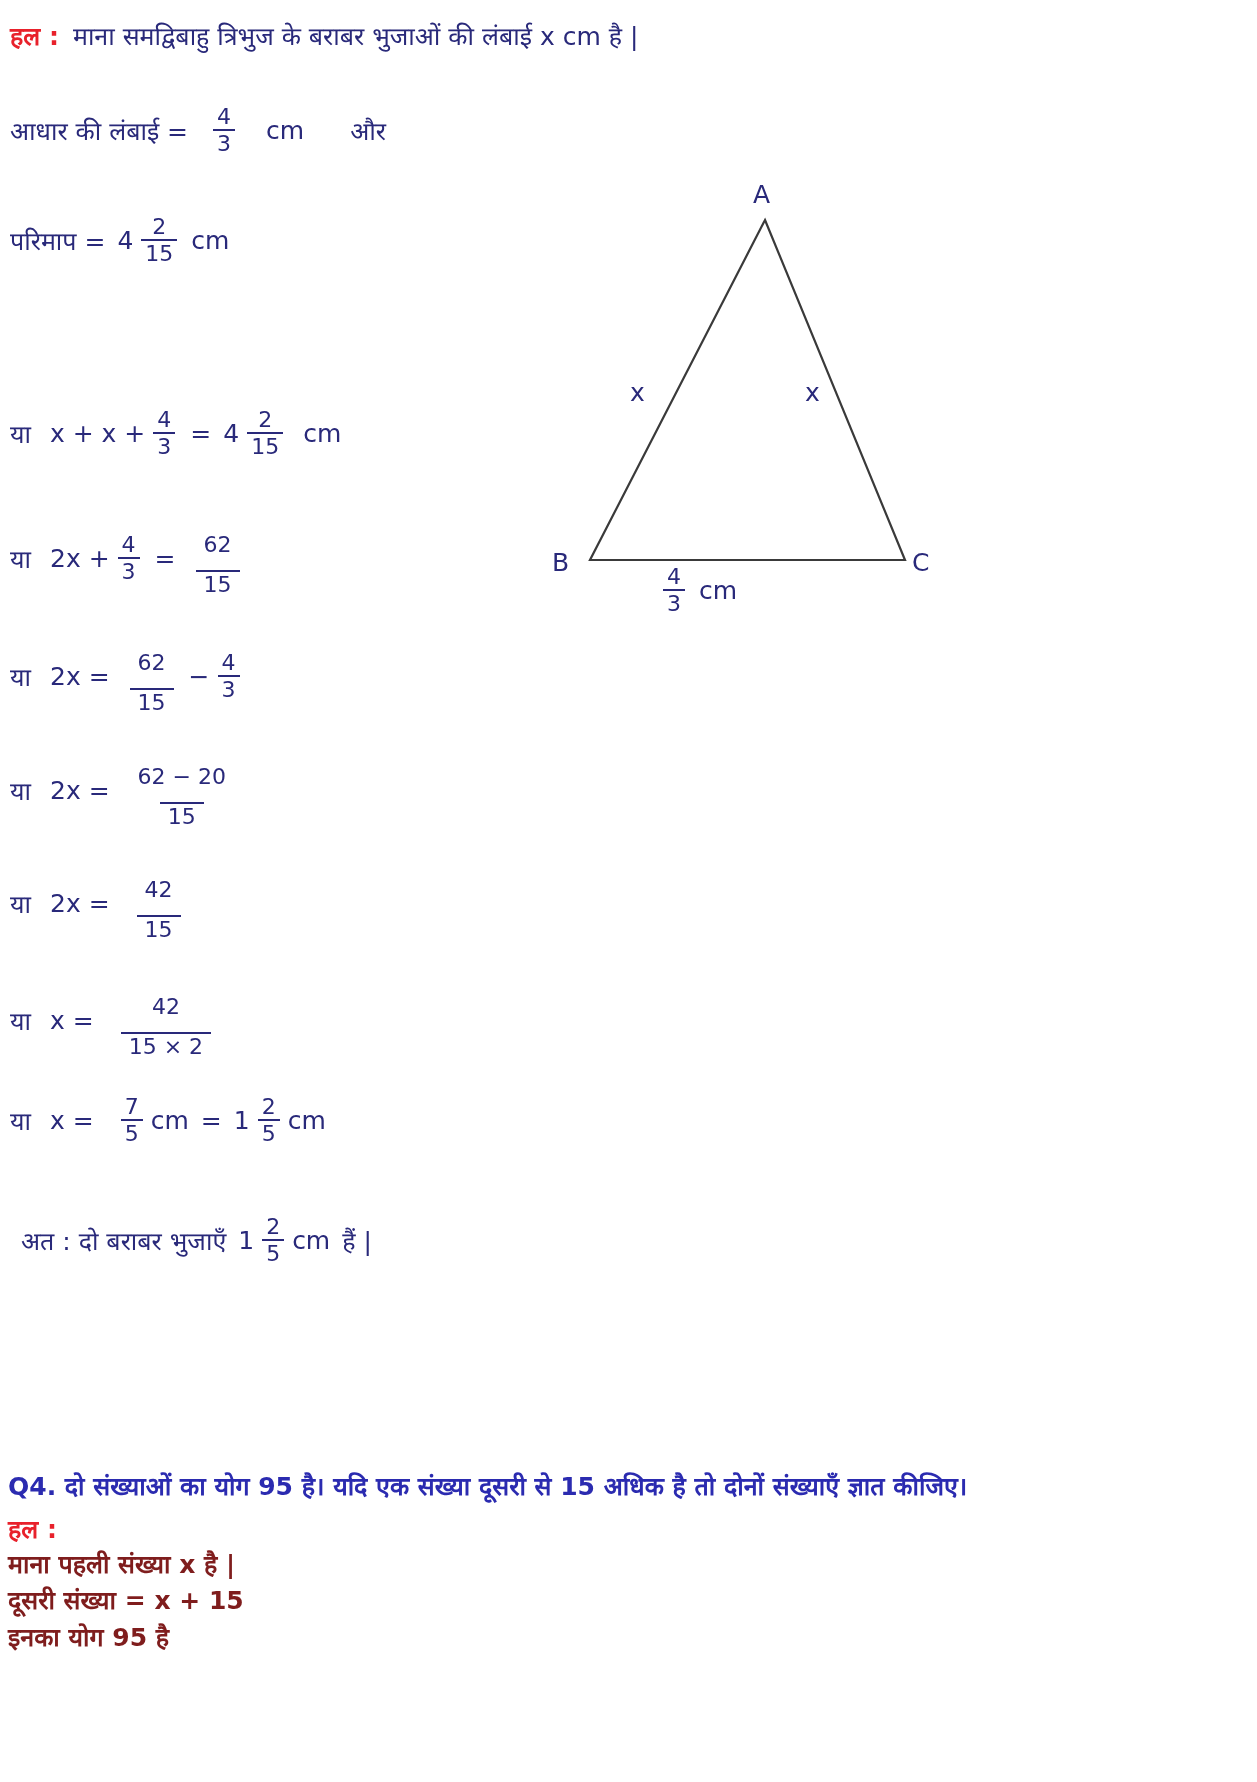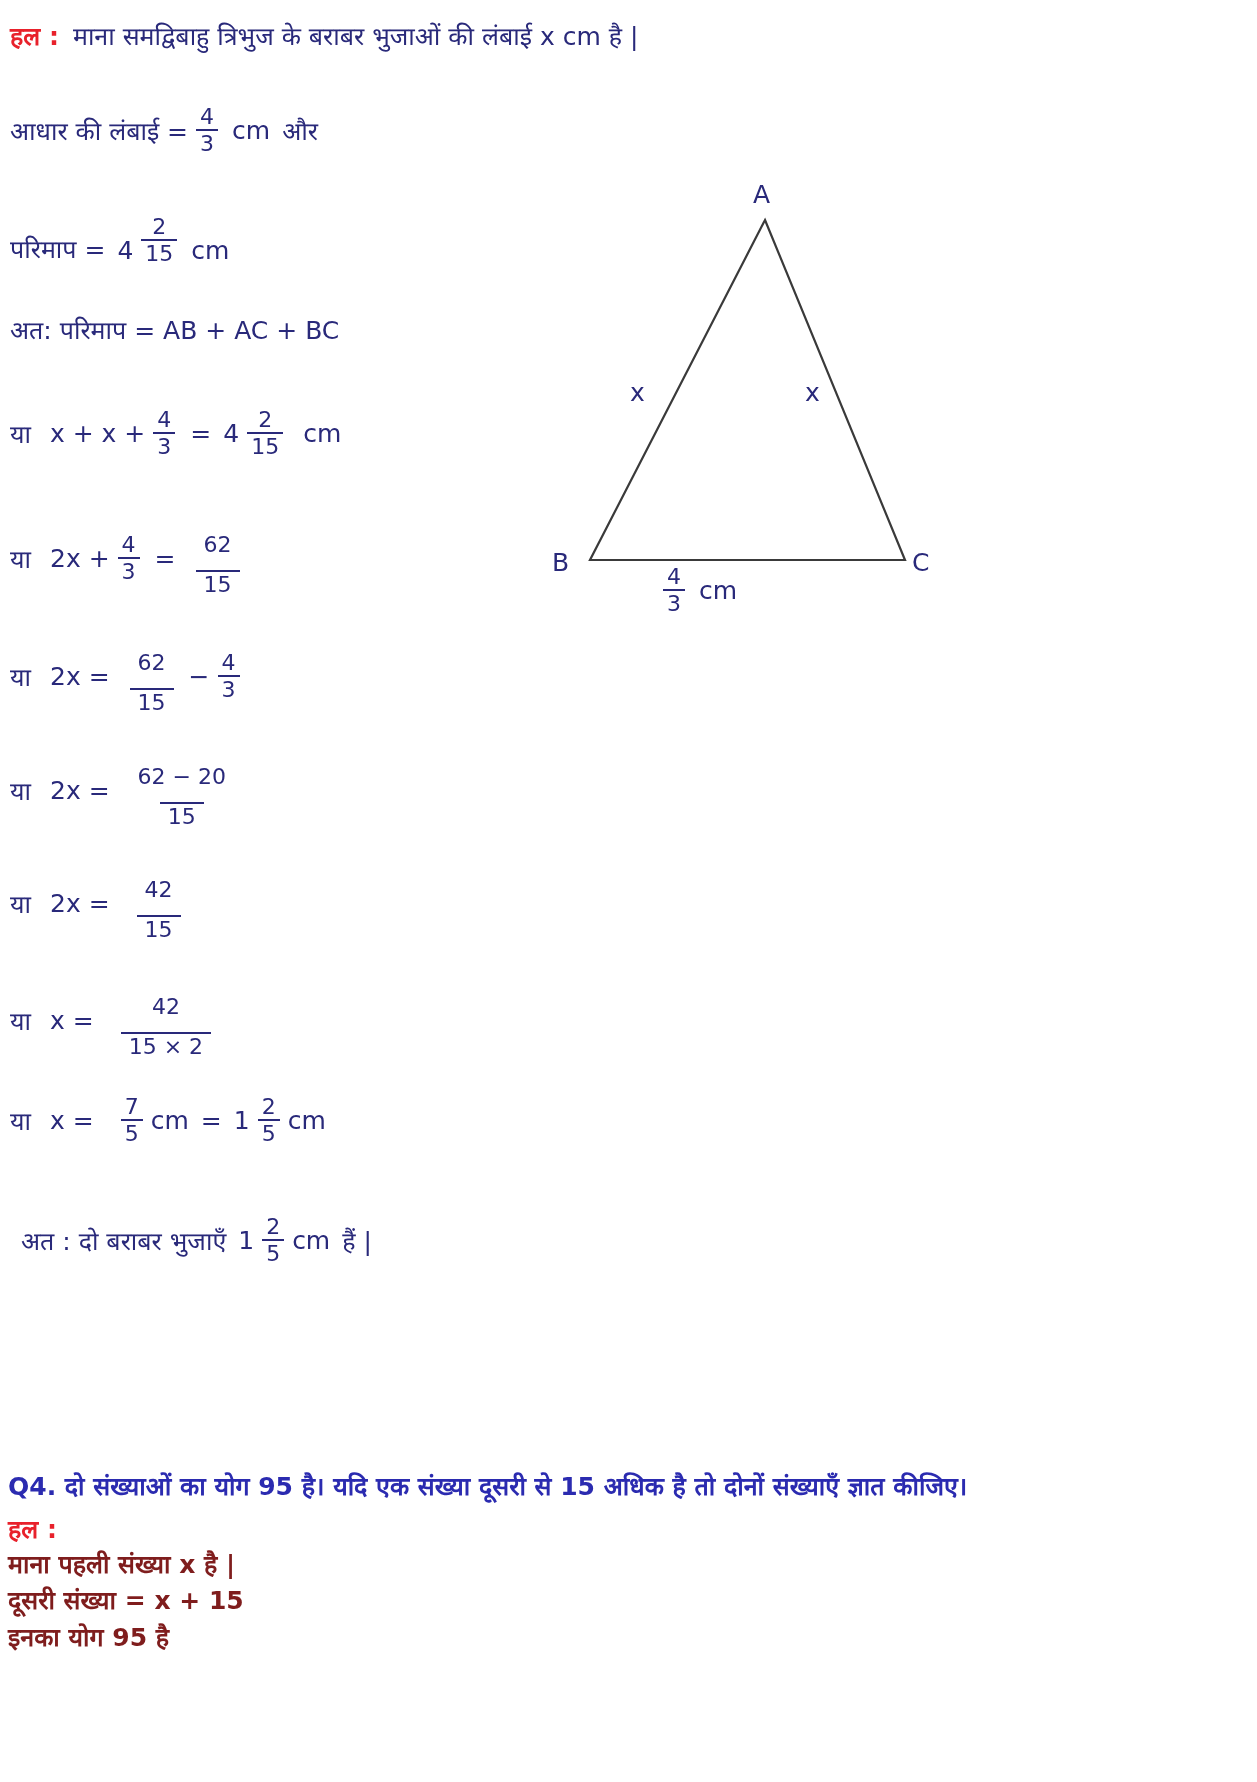--- a/index.html
+++ b/index.html
@@ -109,43 +109,42 @@
 </head>
 <body>
 
 <div class="page">
 
   <div class="line" style="left:10px; top:18px;">
     <span class="redlab">हल :</span>
     <span>माना समद्विबाहु त्रिभुज के बराबर भुजाओं की लंबाई x cm है |</span>
   </div>
 
-  <div class="line" style="left:10px; top:105px;">
+  <div class="line" style="left:10px; top:105px;gap:17px;">
     <span>आधार की लंबाई =</span>
     <span class="frac">
       <span class="num">4</span>
       <span class="den">3</span>
     </span>
     <span class="unit">cm</span>
     <span class="gap"></span>
     <span>और</span>
   </div>
 
-  <div class="line" style="left:10px; top:215px;align-items:flex-end;">
+  <div class="line" style="left:10px; top:215px;">
     <span>परिमाप =</span>
     <span class="gap"></span>
     <span>4</span>
     <span class="frac">
       <span class="num">2</span>
       <span class="den">15</span>
     </span>
     <span class="unit">cm</span>
   </div>
 
-  <div class="line" style="left:10px; top:312px;">अत: परिमाप = AB + AC + BC</div>
 
   <div class="line" style="left:10px; top:408px;">
     <span>या</span>
     <span class="gap"></span>
       <span class="gap-s"></span>
     <span>x + x +</span>
     <span class="frac">
       <span class="num">4</span>
       <span class="den">3</span>
     </span>

